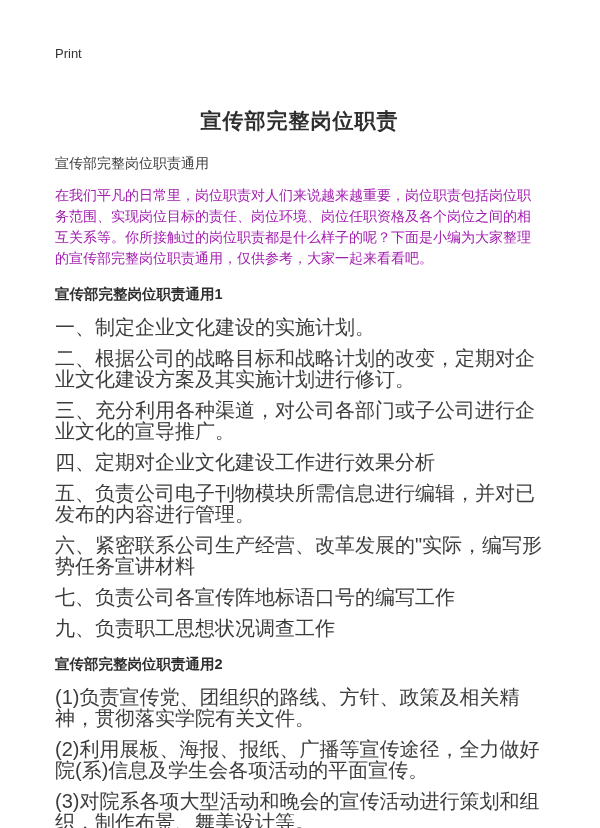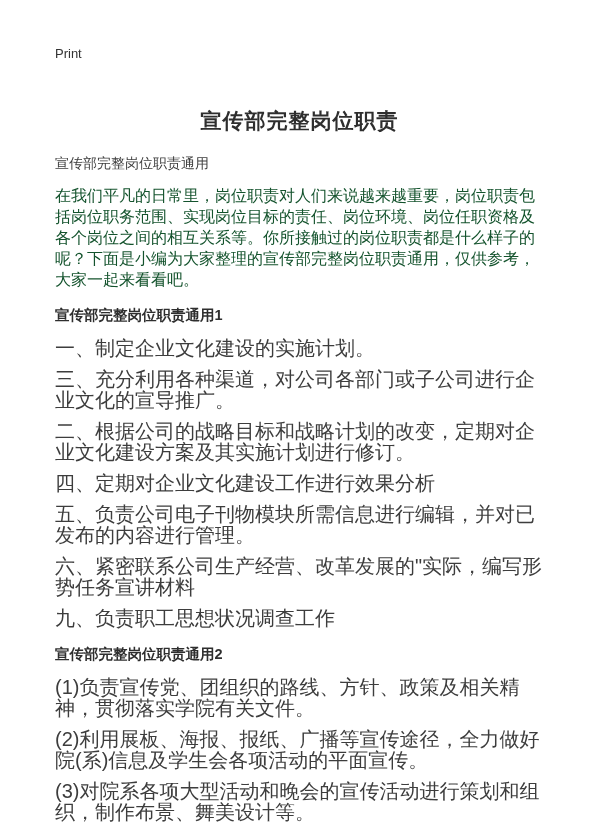--- a/index.html
+++ b/index.html
@@ -35,23 +35,23 @@
     text-align: center;
     margin: 14px 0 20px 0;
     letter-spacing: 1px;
   }
   .subtitle {
     font-size: 14px;
     color: #3d3d3d;
     margin: 0 0 12px 0;
   }
   .para {
-    font-size: 16px;
+    font-size: 14px;
     line-height: 21px;
-    color: #14532d;
+    color: #a21caf;
     margin: 0 0 12px 0;
     text-align: left;
     word-break: break-all;
   }
   .section-heading {
     font-size: 14.5px;
     font-weight: bold;
     color: #2e2e2e;
     margin: 16px 0 13px 0;
   }
@@ -72,25 +72,26 @@
 
   <h1 class="doc-title">宣传部完整岗位职责</h1>
 
   <p class="subtitle">宣传部完整岗位职责通用</p>
 
   <p class="para">在我们平凡的日常里，岗位职责对人们来说越来越重要，岗位职责包括岗位职务范围、实现岗位目标的责任、岗位环境、岗位任职资格及各个岗位之间的相互关系等。你所接触过的岗位职责都是什么样子的呢？下面是小编为大家整理的宣传部完整岗位职责通用，仅供参考，大家一起来看看吧。</p>
 
   <h2 class="section-heading">宣传部完整岗位职责通用1</h2>
 
   <p class="list-item">一、制定企业文化建设的实施计划。</p>
+  <p class="list-item">二、根据公司的战略目标和战略计划的改变，定期对企业文化建设方案及其实施计划进行修订。</p>
   <p class="list-item">三、充分利用各种渠道，对公司各部门或子公司进行企业文化的宣导推广。</p>
-  <p class="list-item">二、根据公司的战略目标和战略计划的改变，定期对企业文化建设方案及其实施计划进行修订。</p>
   <p class="list-item">四、定期对企业文化建设工作进行效果分析</p>
   <p class="list-item">五、负责公司电子刊物模块所需信息进行编辑，并对已发布的内容进行管理。</p>
   <p class="list-item">六、紧密联系公司生产经营、改革发展的"实际，编写形势任务宣讲材料</p>
+  <p class="list-item">七、负责公司各宣传阵地标语口号的编写工作</p>
   <p class="list-item">九、负责职工思想状况调查工作</p>
 
   <h2 class="section-heading">宣传部完整岗位职责通用2</h2>
 
   <p class="list-item">(1)负责宣传党、团组织的路线、方针、政策及相关精神，贯彻落实学院有关文件。</p>
   <p class="list-item">(2)利用展板、海报、报纸、广播等宣传途径，全力做好院(系)信息及学生会各项活动的平面宣传。</p>
   <p class="list-item">(3)对院系各项大型活动和晚会的宣传活动进行策划和组织，制作布景、舞美设计等。</p>
 
 </div>
 

